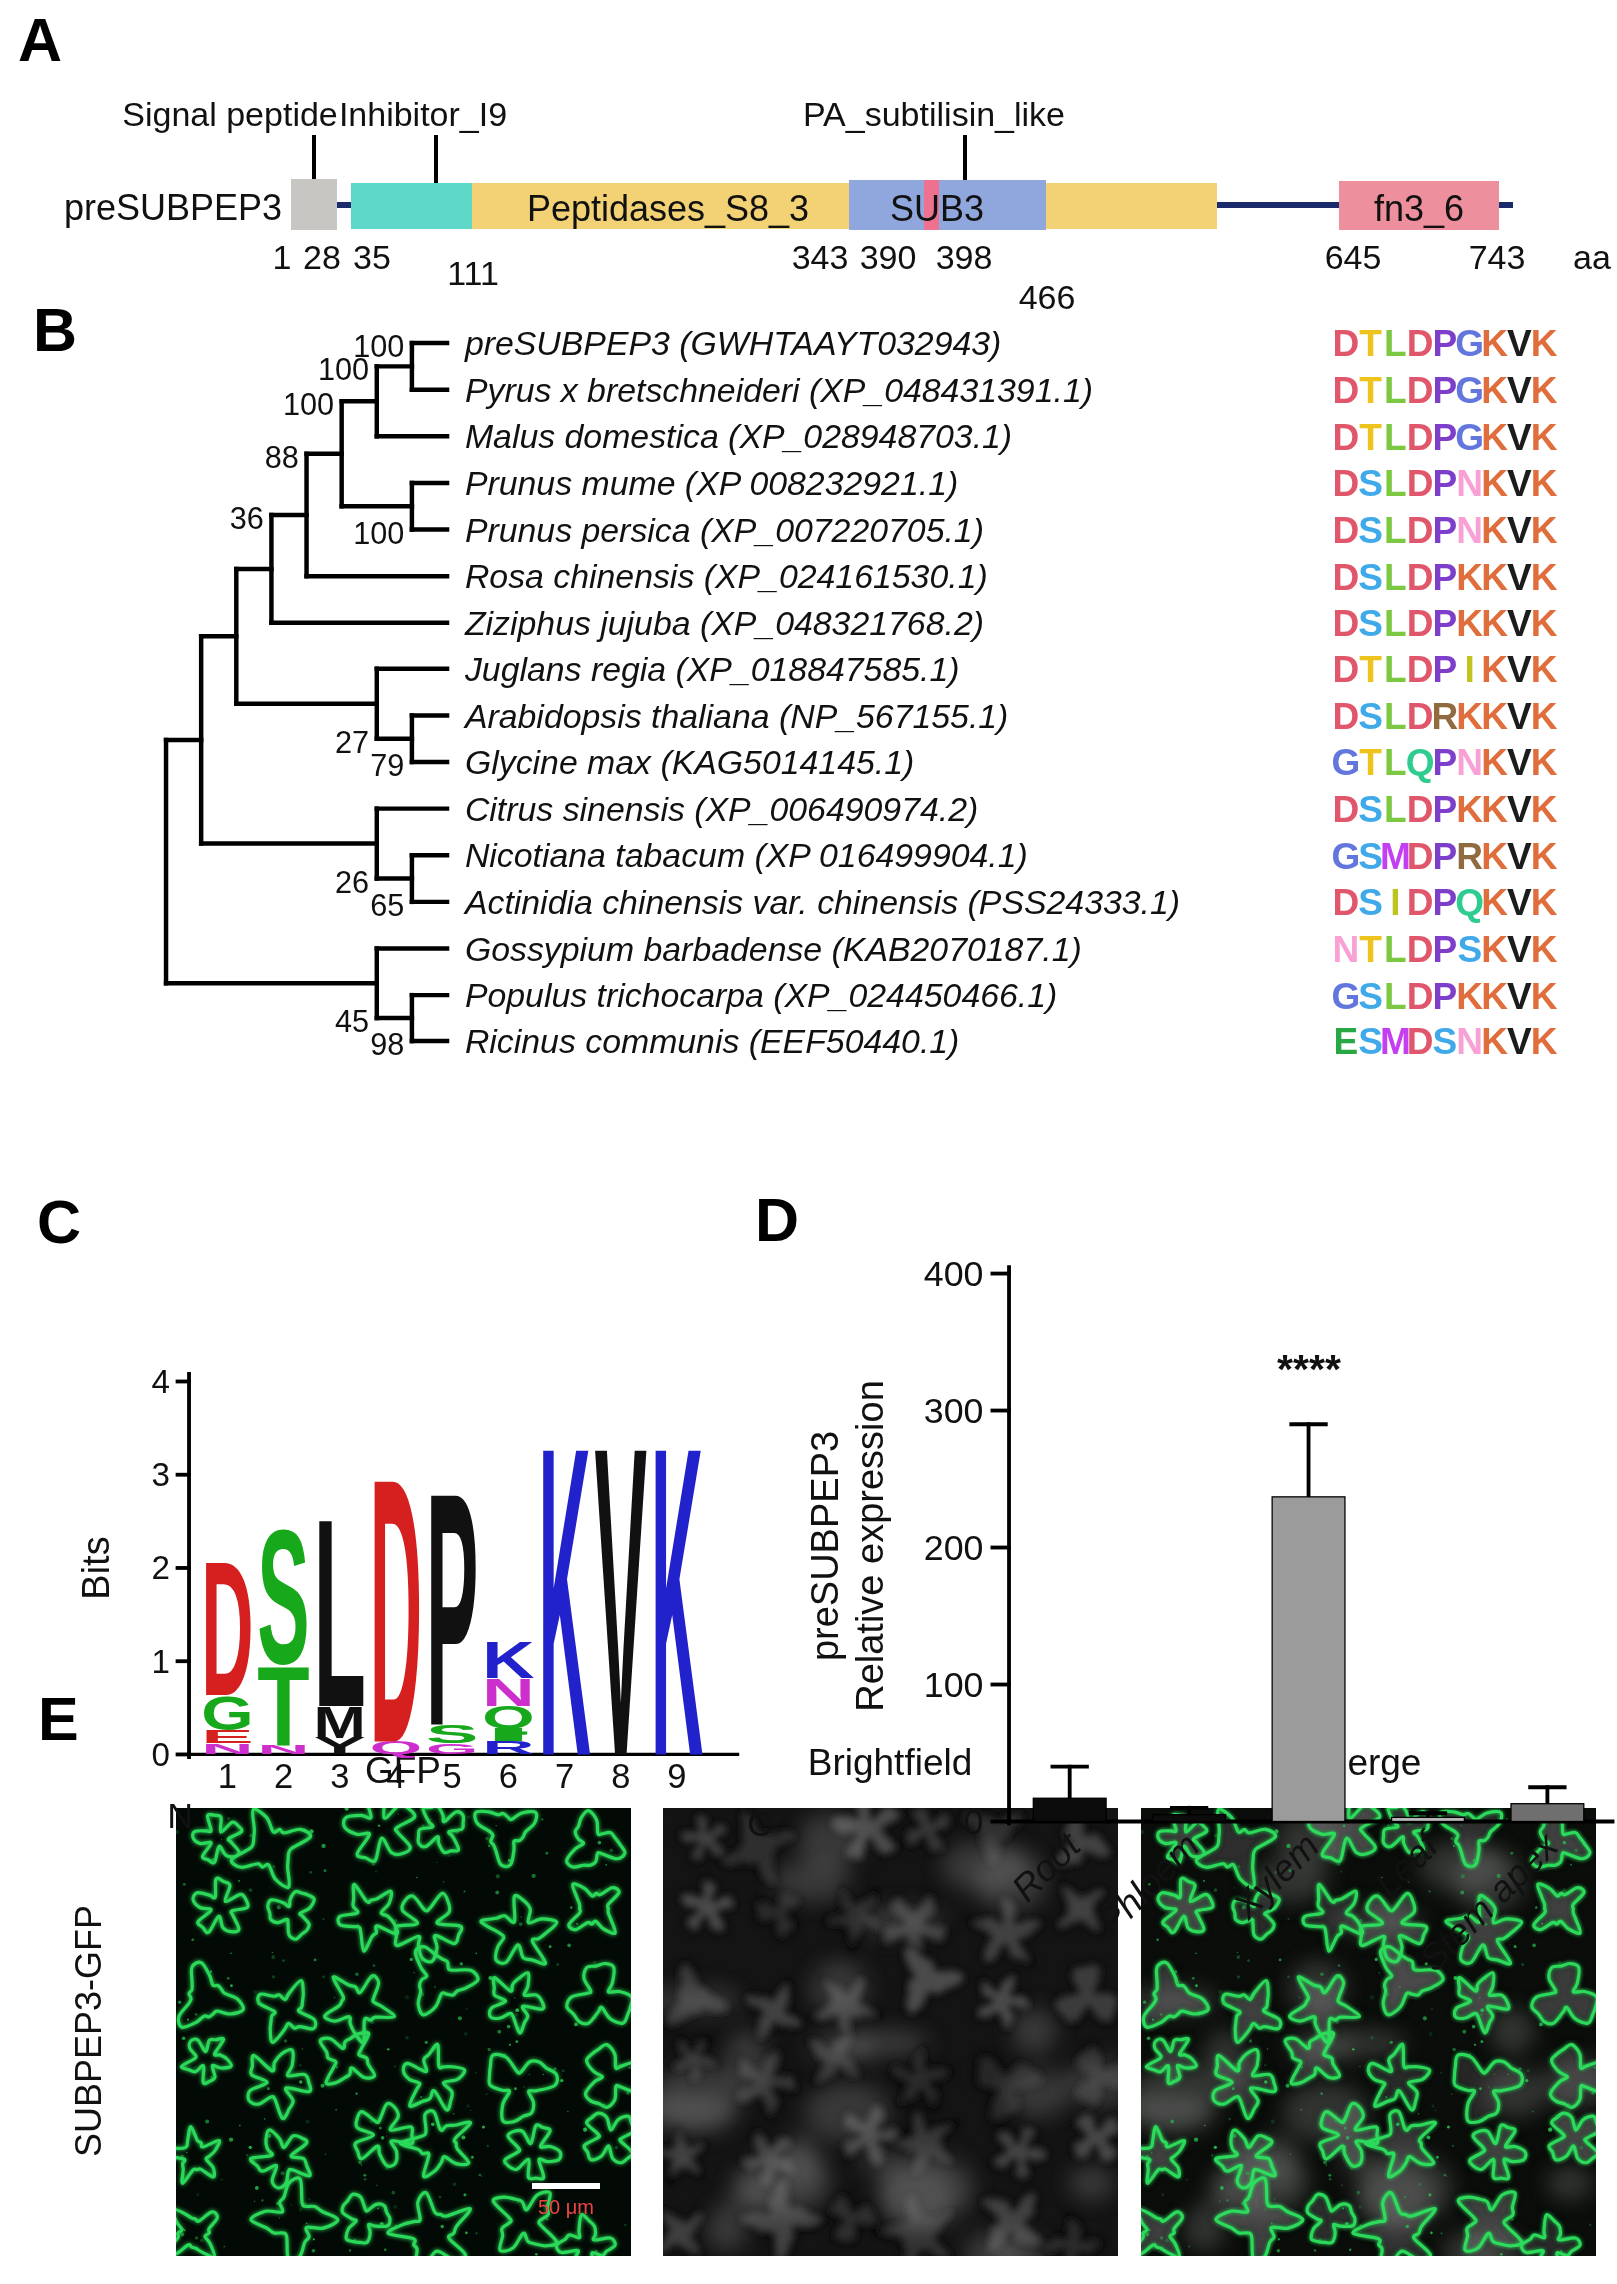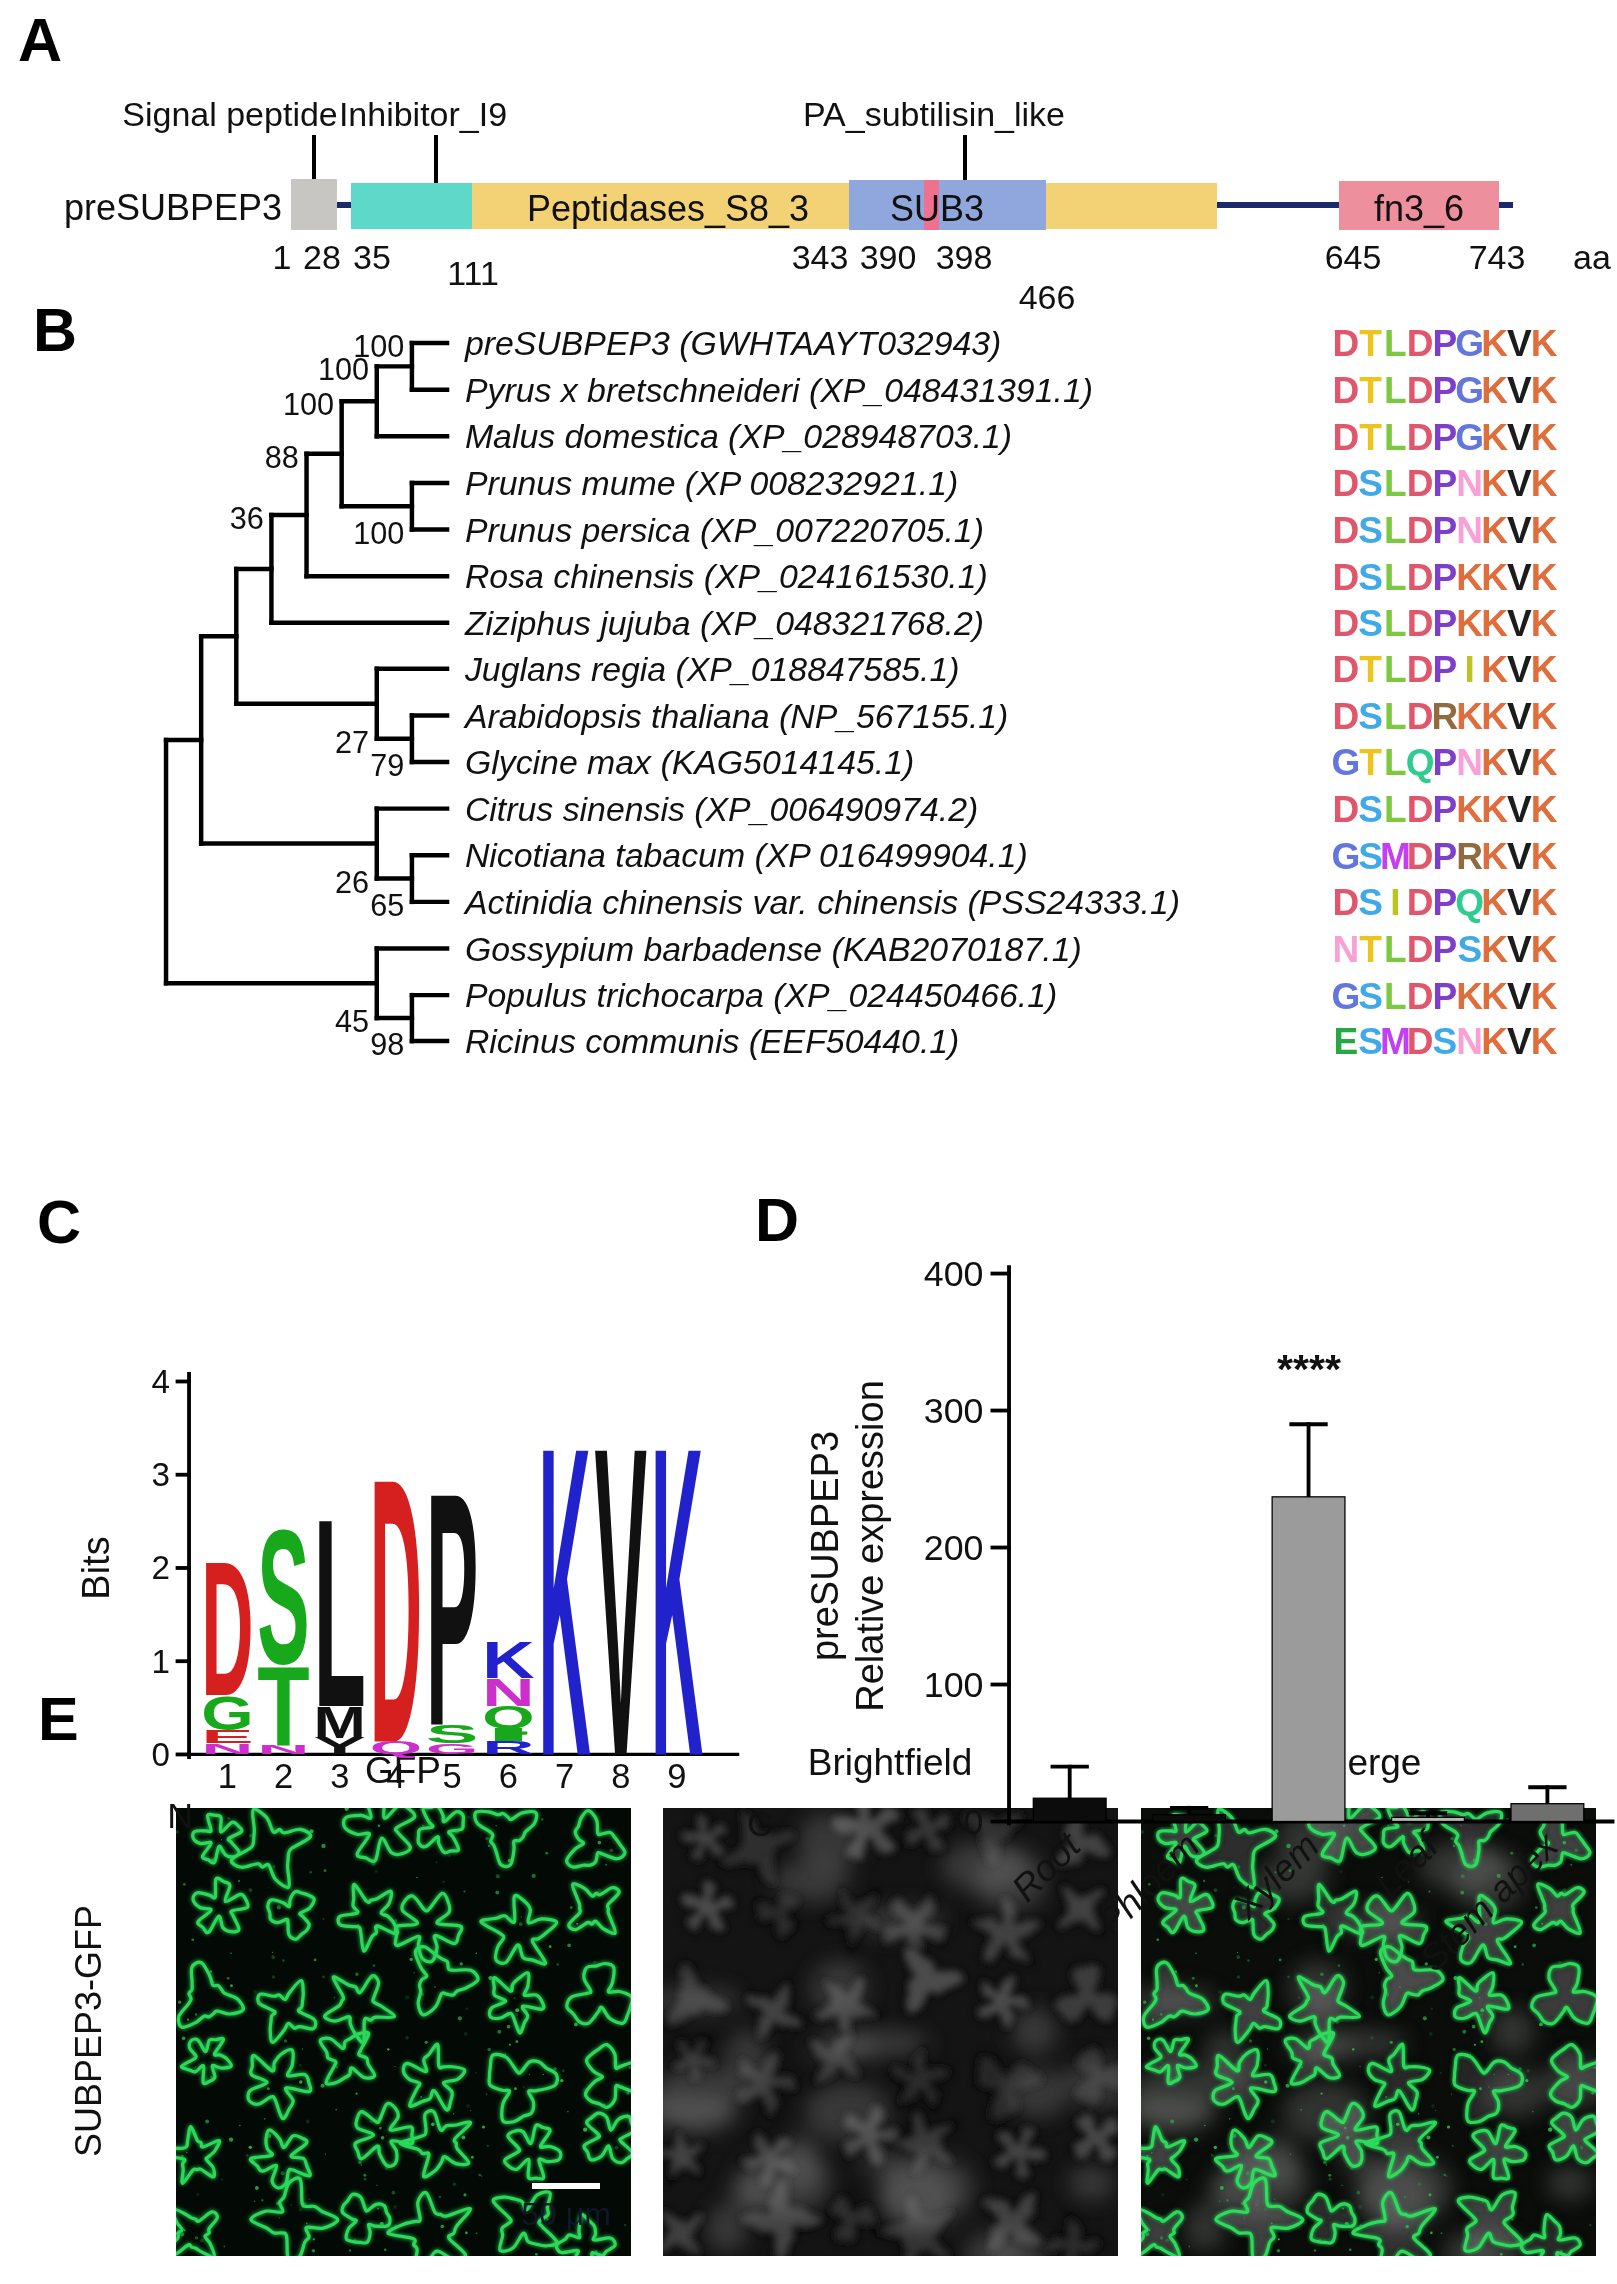--- a/index.html
+++ b/index.html
@@ -9,21 +9,21 @@
   .panelLetter{font-size:61px;font-weight:bold;color:#000;}
   .ctr{transform:translateX(-50%);white-space:nowrap;}
   .calloutTxt{font-size:34px;color:#111;}
   .connV{width:3.8px;background:#000;}
   .domainTxt{font-size:36px;color:#111;}
   .numTxt{font-size:34px;color:#111;}
   .rotCCW{transform:translate(-50%,-50%) rotate(-90deg);transform-origin:center;white-space:nowrap;}
   .micro{position:absolute;background:#000;}
   .micro svg{display:block;}
   .scalebarLine{position:absolute;background:#fff;height:5.7px;}
-  .scalebarTxt{position:absolute;color:#0f172a;font-size:32px;white-space:nowrap;}
+  .scalebarTxt{position:absolute;color:#ef4444;font-size:20px;white-space:nowrap;}
   svg text{font-family:"Liberation Sans",sans-serif;}
 </style>
 </head>
 <body>
 
 <div id="fig">
 
   <div class="abs panelLetter" style="left:18px;top:5.1px;">A</div>
 
   <div class="abs ctr calloutTxt" style="left:230px;top:95px;">Signal peptide</div>

